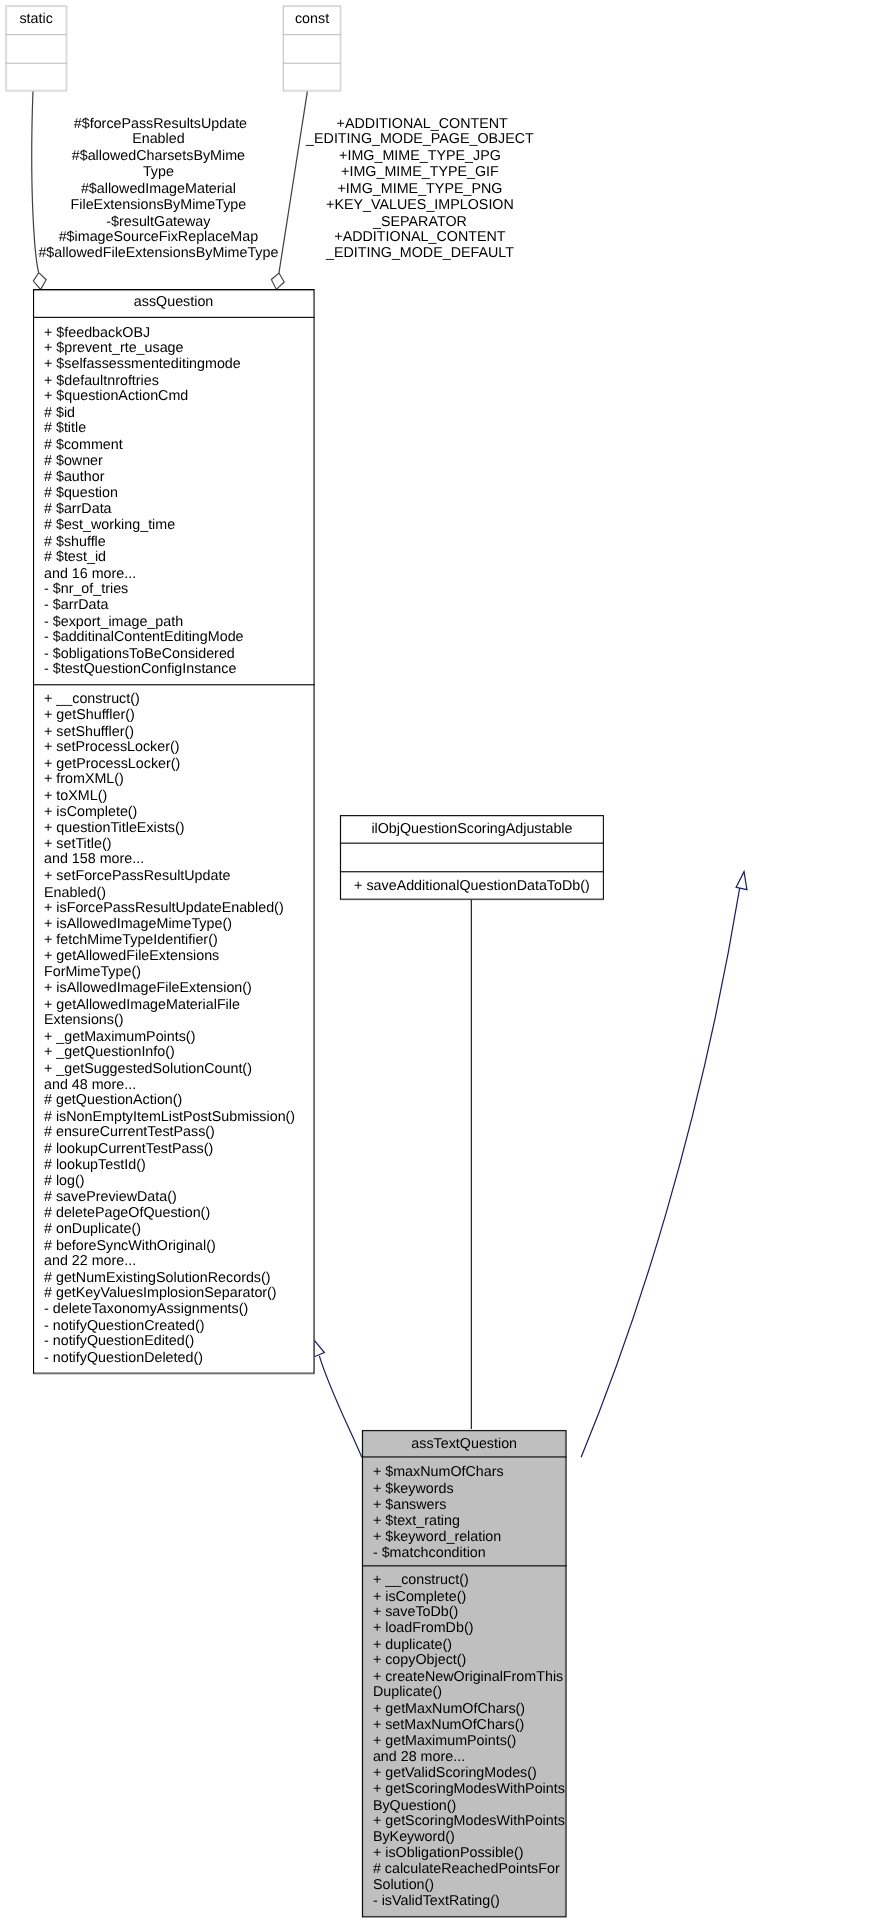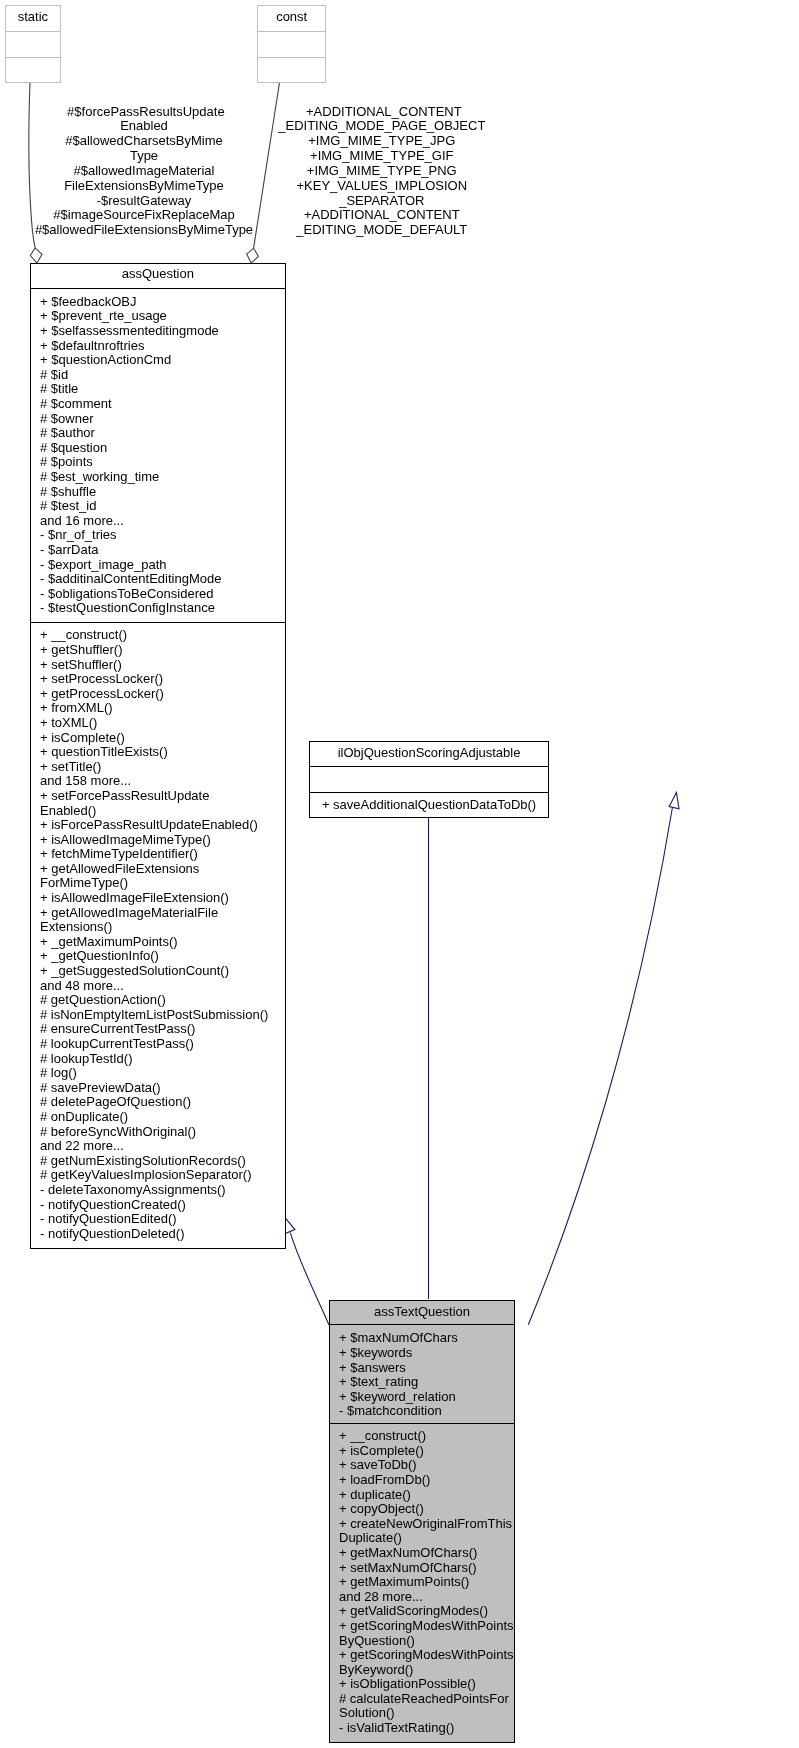--- a/index.html
+++ b/index.html
@@ -54,21 +54,21 @@
   </g>
 </svg>
 <div class="node light" style="left:5.2px;top:5.3px;width:55.4px;height:78px;">
   <div class="ntitle" style="height:25.3px;line-height:24.1px;">static</div>
   <div class="hsep" style="top:25.3px;"></div>
   <div class="cell" style="top:26.3px;height:25.3px;"></div>
   <div class="hsep" style="top:51.6px;"></div>
   <div class="cell" style="top:52.6px;height:25.4px;"></div>
   <div class="bx"></div>
 </div>
-<div class="node light" style="left:257.2px;top:5.3px;width:69px;height:78px;">
+<div class="node light" style="left:257.2px;top:5.3px;width:53px;height:78px;">
   <div class="ntitle" style="height:25.3px;line-height:24.1px;">const</div>
   <div class="hsep" style="top:25.3px;"></div>
   <div class="cell" style="top:26.3px;height:25.3px;"></div>
   <div class="hsep" style="top:51.6px;"></div>
   <div class="cell" style="top:52.6px;height:25.4px;"></div>
   <div class="bx"></div>
 </div>
 <div class="node" style="left:30px;top:263.2px;width:255.6px;height:986.3px;">
   <div class="ntitle" style="height:25.1px;line-height:22.7px;">assQuestion</div>
   <div class="hsep" style="top:25.1px;"></div>
@@ -77,21 +77,21 @@
     <div class="ln">+ $prevent_rte_usage</div>
     <div class="ln">+ $selfassessmenteditingmode</div>
     <div class="ln">+ $defaultnroftries</div>
     <div class="ln">+ $questionActionCmd</div>
     <div class="ln"># $id</div>
     <div class="ln"># $title</div>
     <div class="ln"># $comment</div>
     <div class="ln"># $owner</div>
     <div class="ln"># $author</div>
     <div class="ln"># $question</div>
-    <div class="ln"># $points</div>
+    <div class="ln"># $arrData</div>
     <div class="ln"># $est_working_time</div>
     <div class="ln"># $shuffle</div>
     <div class="ln"># $test_id</div>
     <div class="ln">and 16 more...</div>
     <div class="ln">- $nr_of_tries</div>
     <div class="ln">- $arrData</div>
     <div class="ln">- $export_image_path</div>
     <div class="ln">- $additinalContentEditingMode</div>
     <div class="ln">- $obligationsToBeConsidered</div>
     <div class="ln">- $testQuestionConfigInstance</div>

